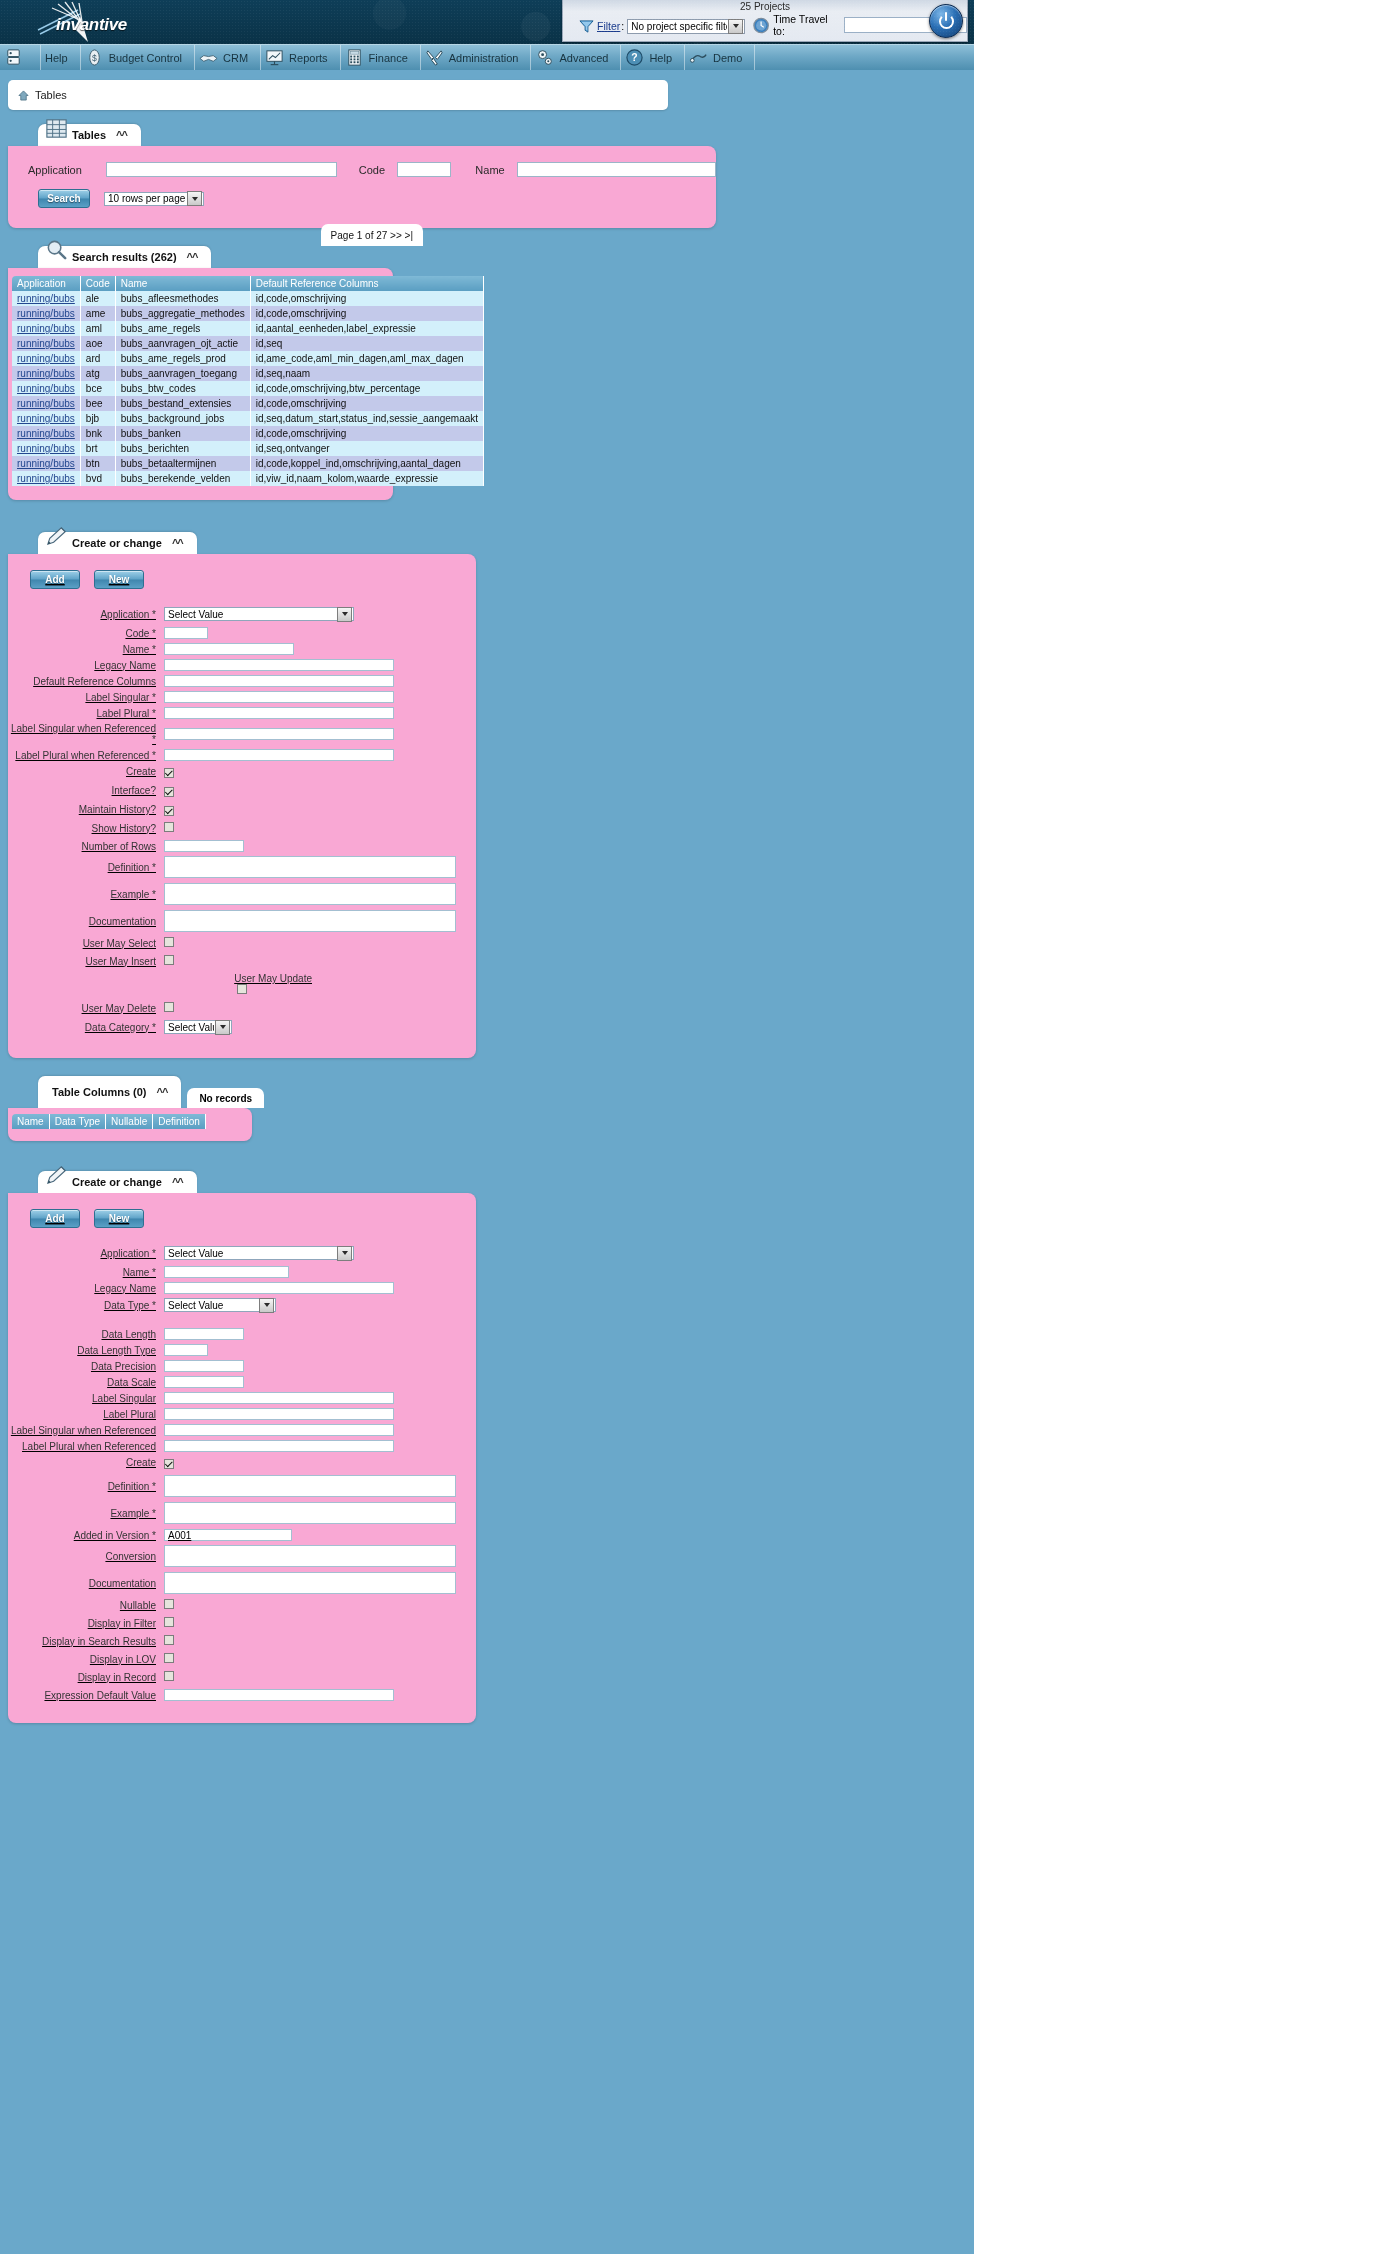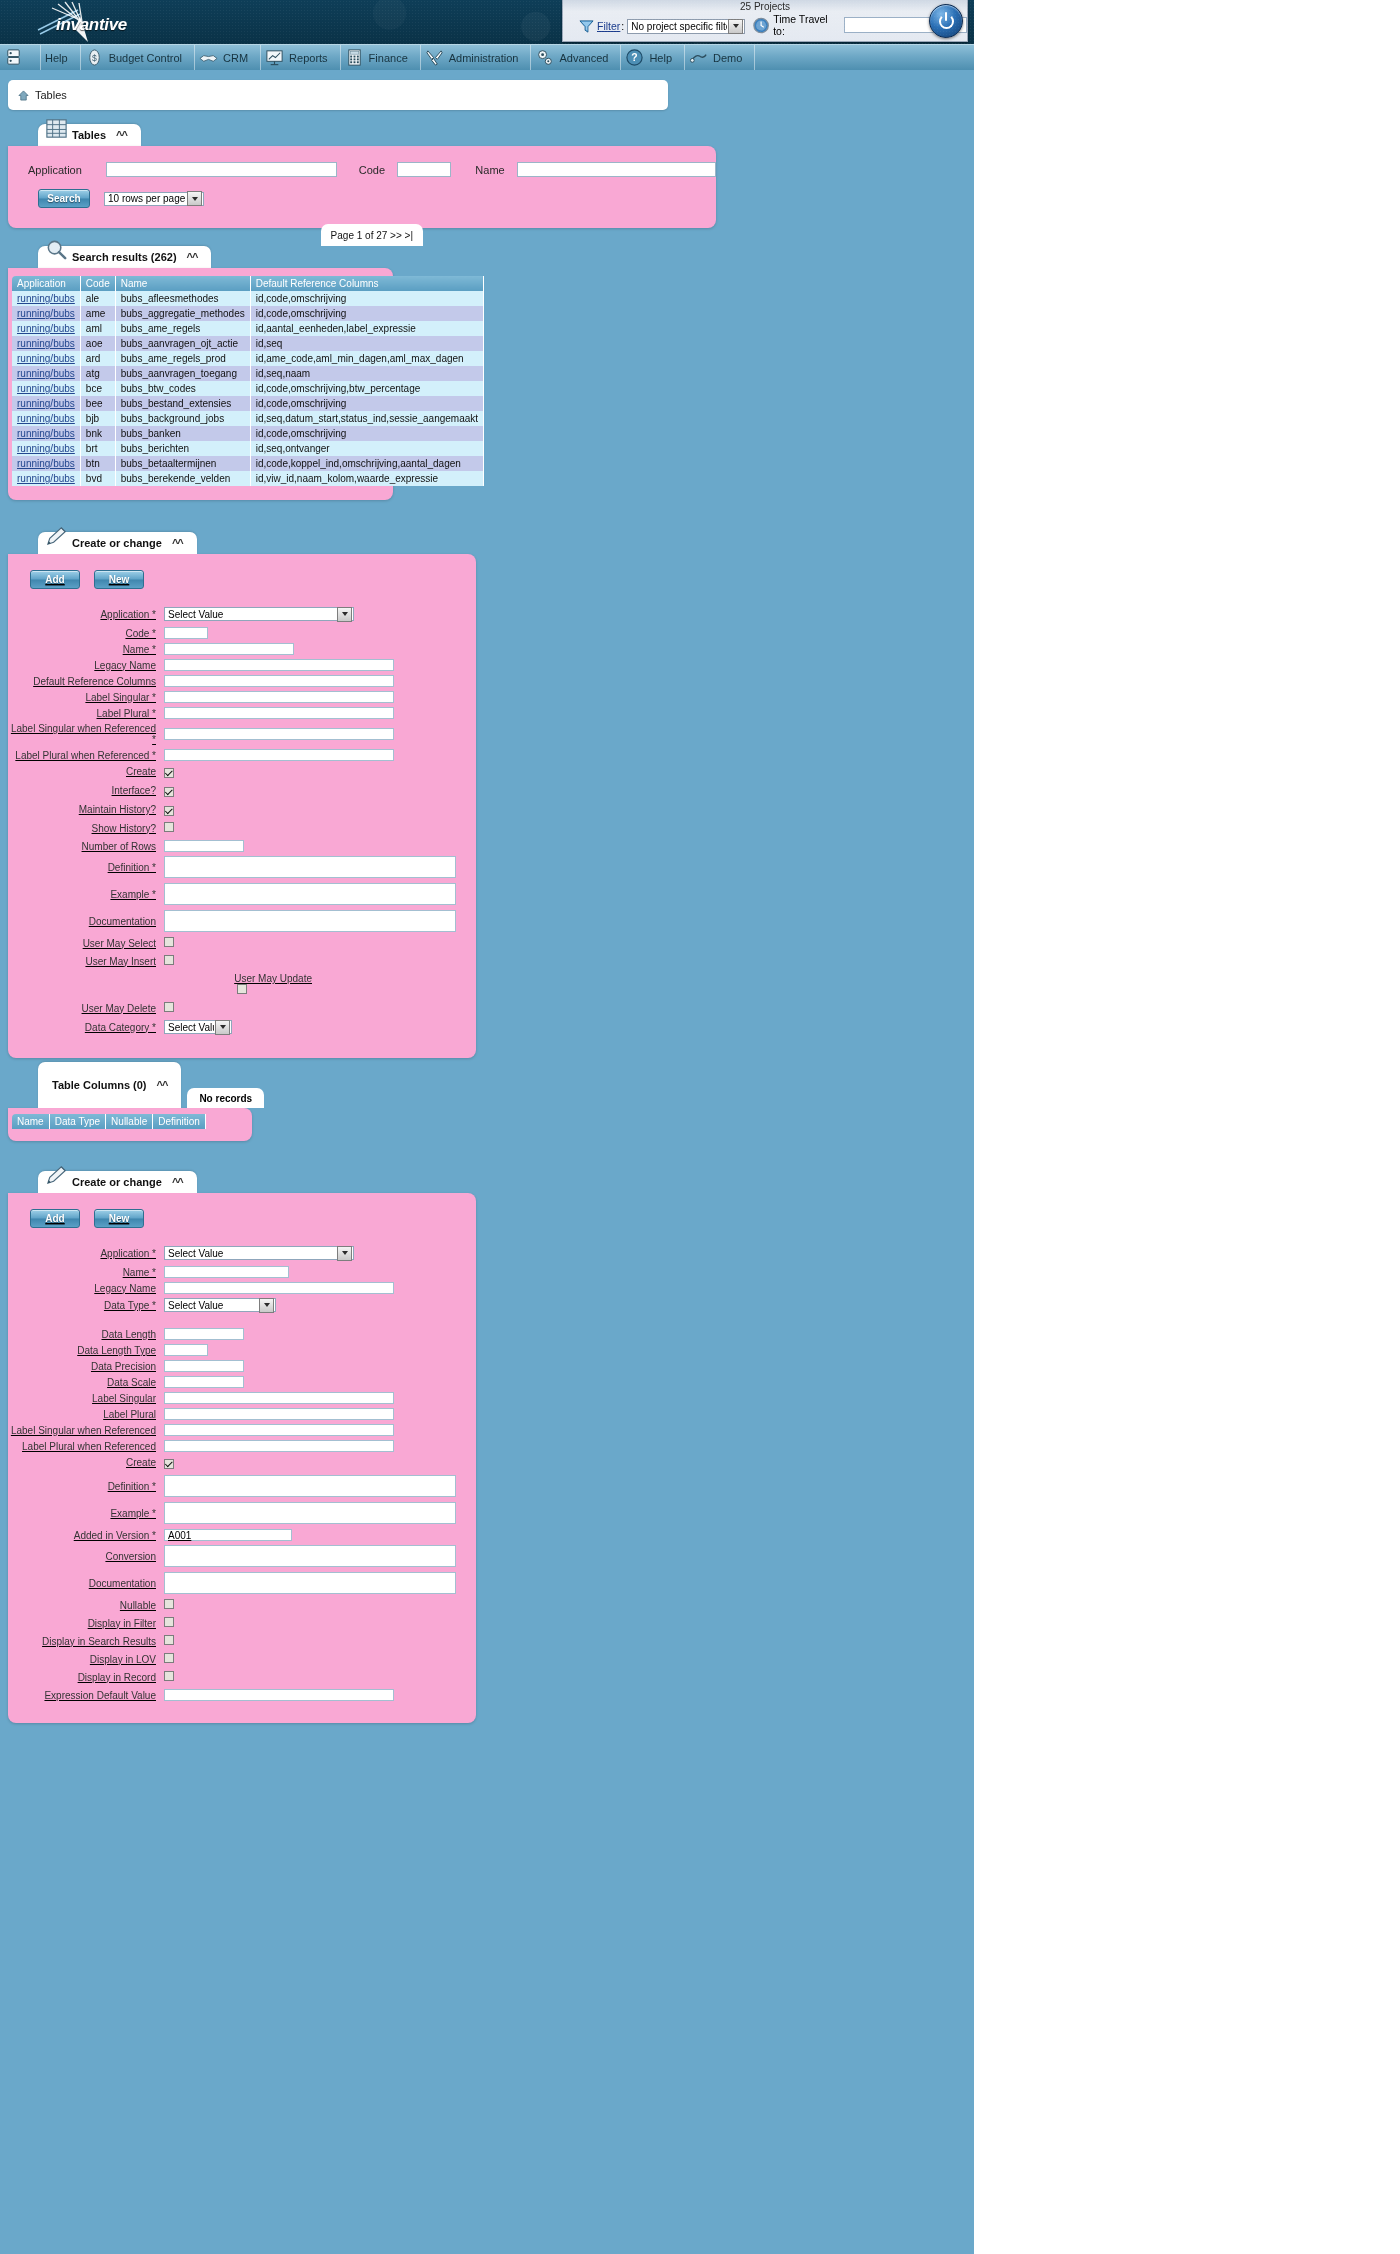--- a/index.html
+++ b/index.html
@@ -131,21 +131,21 @@
   
   .panel-block{position:relative;margin-top:14px;}
   .tab-strip{position:relative;height:22px;margin-left:38px;display:flex;align-items:flex-end;}
   .tab{
     position:relative;height:22px;background:#fff;
     border-radius:7px 7px 0 0;
     display:flex;align-items:center;padding:0 14px 0 34px;
     font-size:11px;font-weight:bold;color:#111;white-space:nowrap;
     box-shadow:0 -1px 2px rgba(0,0,0,.12);
   }
-  .tab.plain{padding:12px 14px;font-weight:bold;}
+  .tab.plain{padding:5px 14px;font-weight:bold;}
   .tab .tabico{position:absolute;left:6px;top:-8px;width:25px;height:25px;}
   .chev{margin-left:10px;font-size:11px;color:#333;font-weight:bold;letter-spacing:-1px;}
   .panel-body{
     background:#f9a8d4;border-radius:0 8px 8px 8px;
     box-shadow:0 1px 3px rgba(0,0,0,.18);
     margin:0 auto 0 8px;
   }
   
   #tables-panel .panel-body{width:708px;height:82px;position:relative;}
   .frow{display:flex;align-items:center;}

